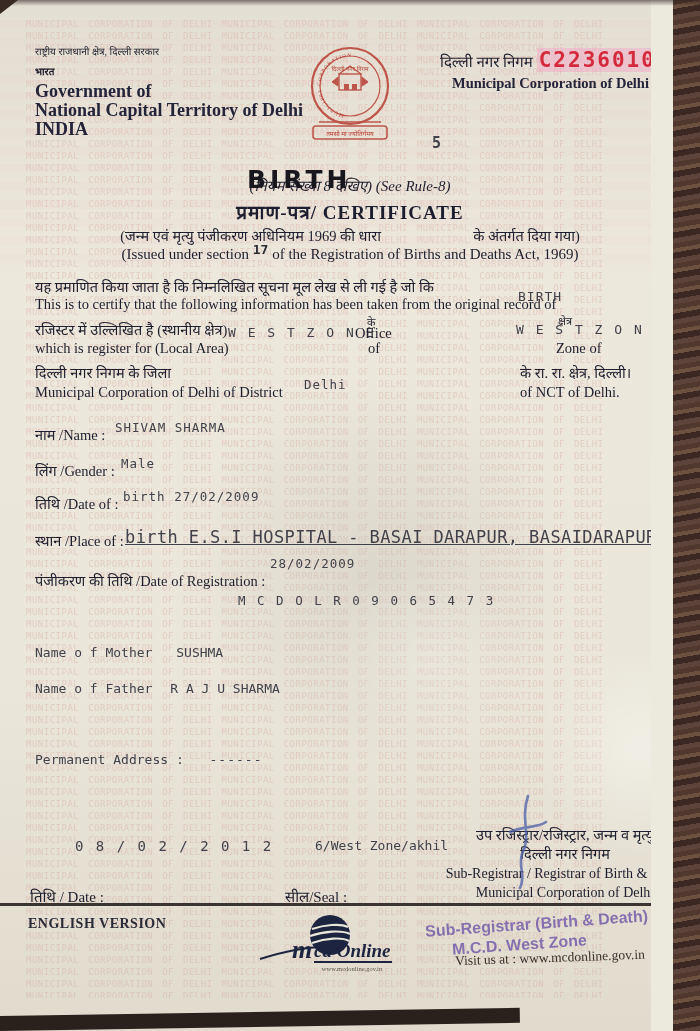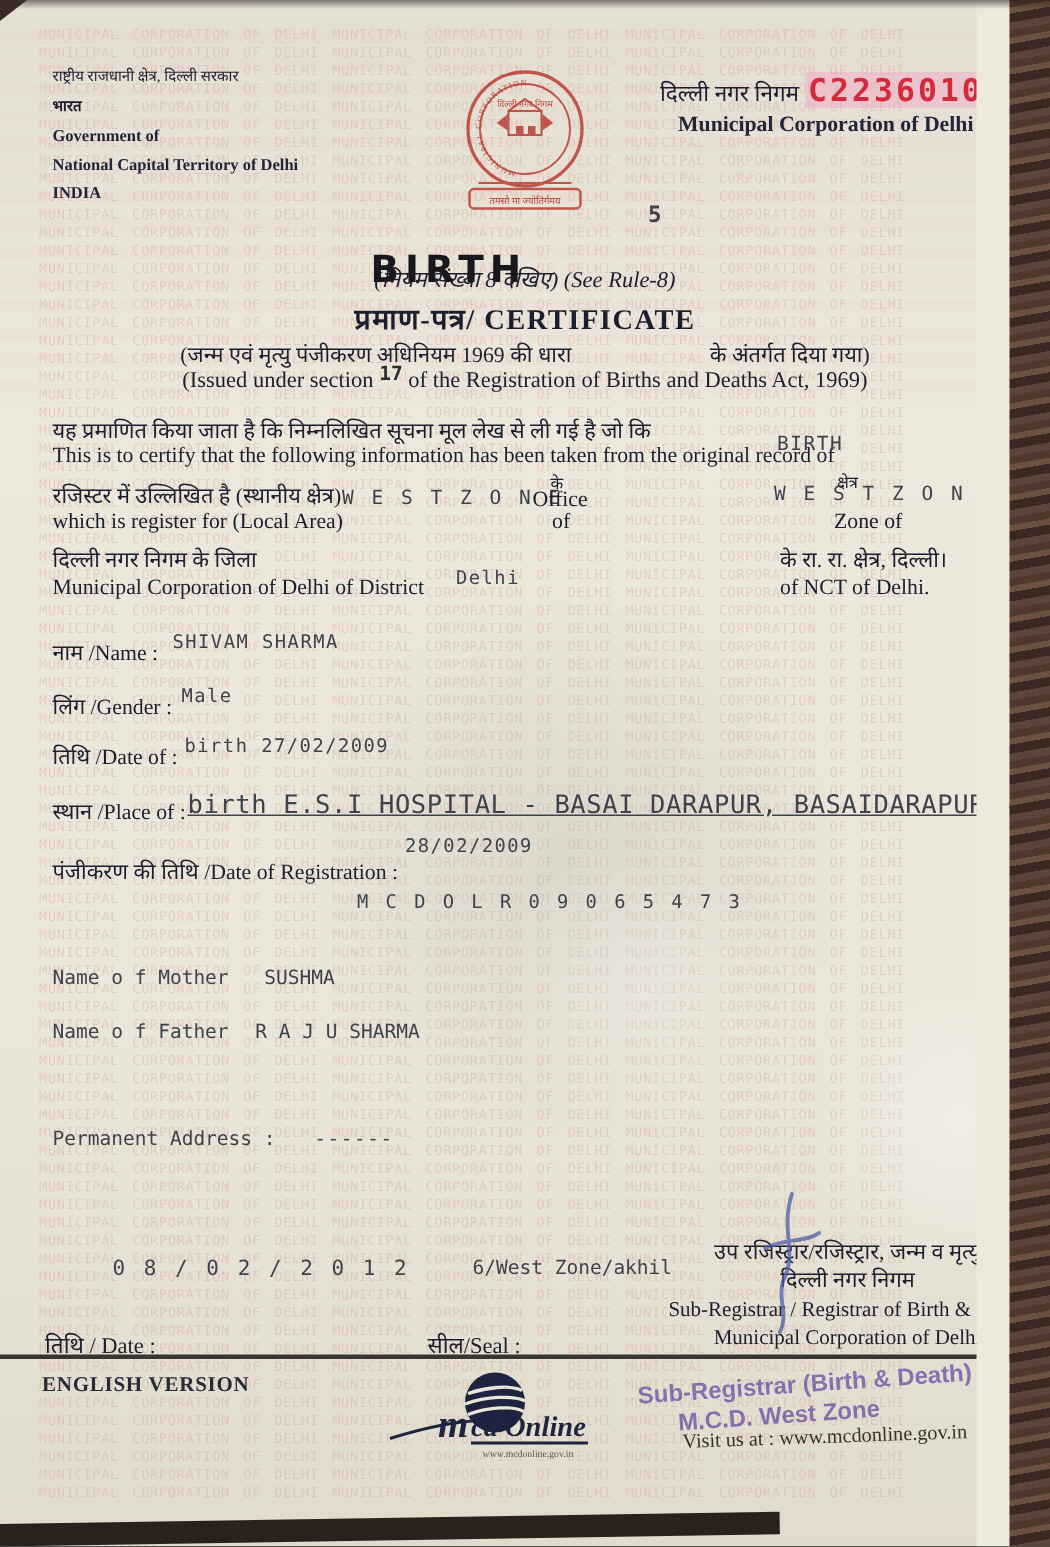--- a/index.html
+++ b/index.html
@@ -33,21 +33,21 @@
   
   .serif{font-family:"Liberation Serif",serif;color:#1c1d2e;}
   .bold{font-weight:bold;}
   .italic{font-style:italic;}
   .typed{font-family:"DejaVu Sans Mono",monospace;color:#41414b;}
   .center{width:700px;text-align:center;left:0;}
   .hi{font-size:15px;}
   .small-hi{font-size:11px;}
   
   .gov-line{font-size:10px;line-height:20px;}
-  .gov-en{font-size:11px;font-weight:bold;line-height:19px;color:#23243a;}
+  .gov-en{font-size:18px;font-weight:bold;line-height:19px;color:#23243a;}
   .serial{font-family:"DejaVu Sans Mono",monospace;font-size:21px;letter-spacing:2px;color:#d42a3c;
     background:rgba(242,168,200,.5);padding:0 2px;font-weight:bold;}
   .mcd-en{font-size:14.5px;font-weight:bold;color:#23243a;}
   
   .formno{font-size:18px;font-weight:bold;letter-spacing:1px;}
   .ruleline{font-size:15px;}
   .birth-big{font-family:"DejaVu Sans",sans-serif;font-size:25px;font-weight:bold;letter-spacing:4px;color:#17171d;}
   .cert{font-size:19px;font-weight:bold;letter-spacing:1px;}
   .actline{font-size:14.5px;}
   .issued{font-size:15px;}

